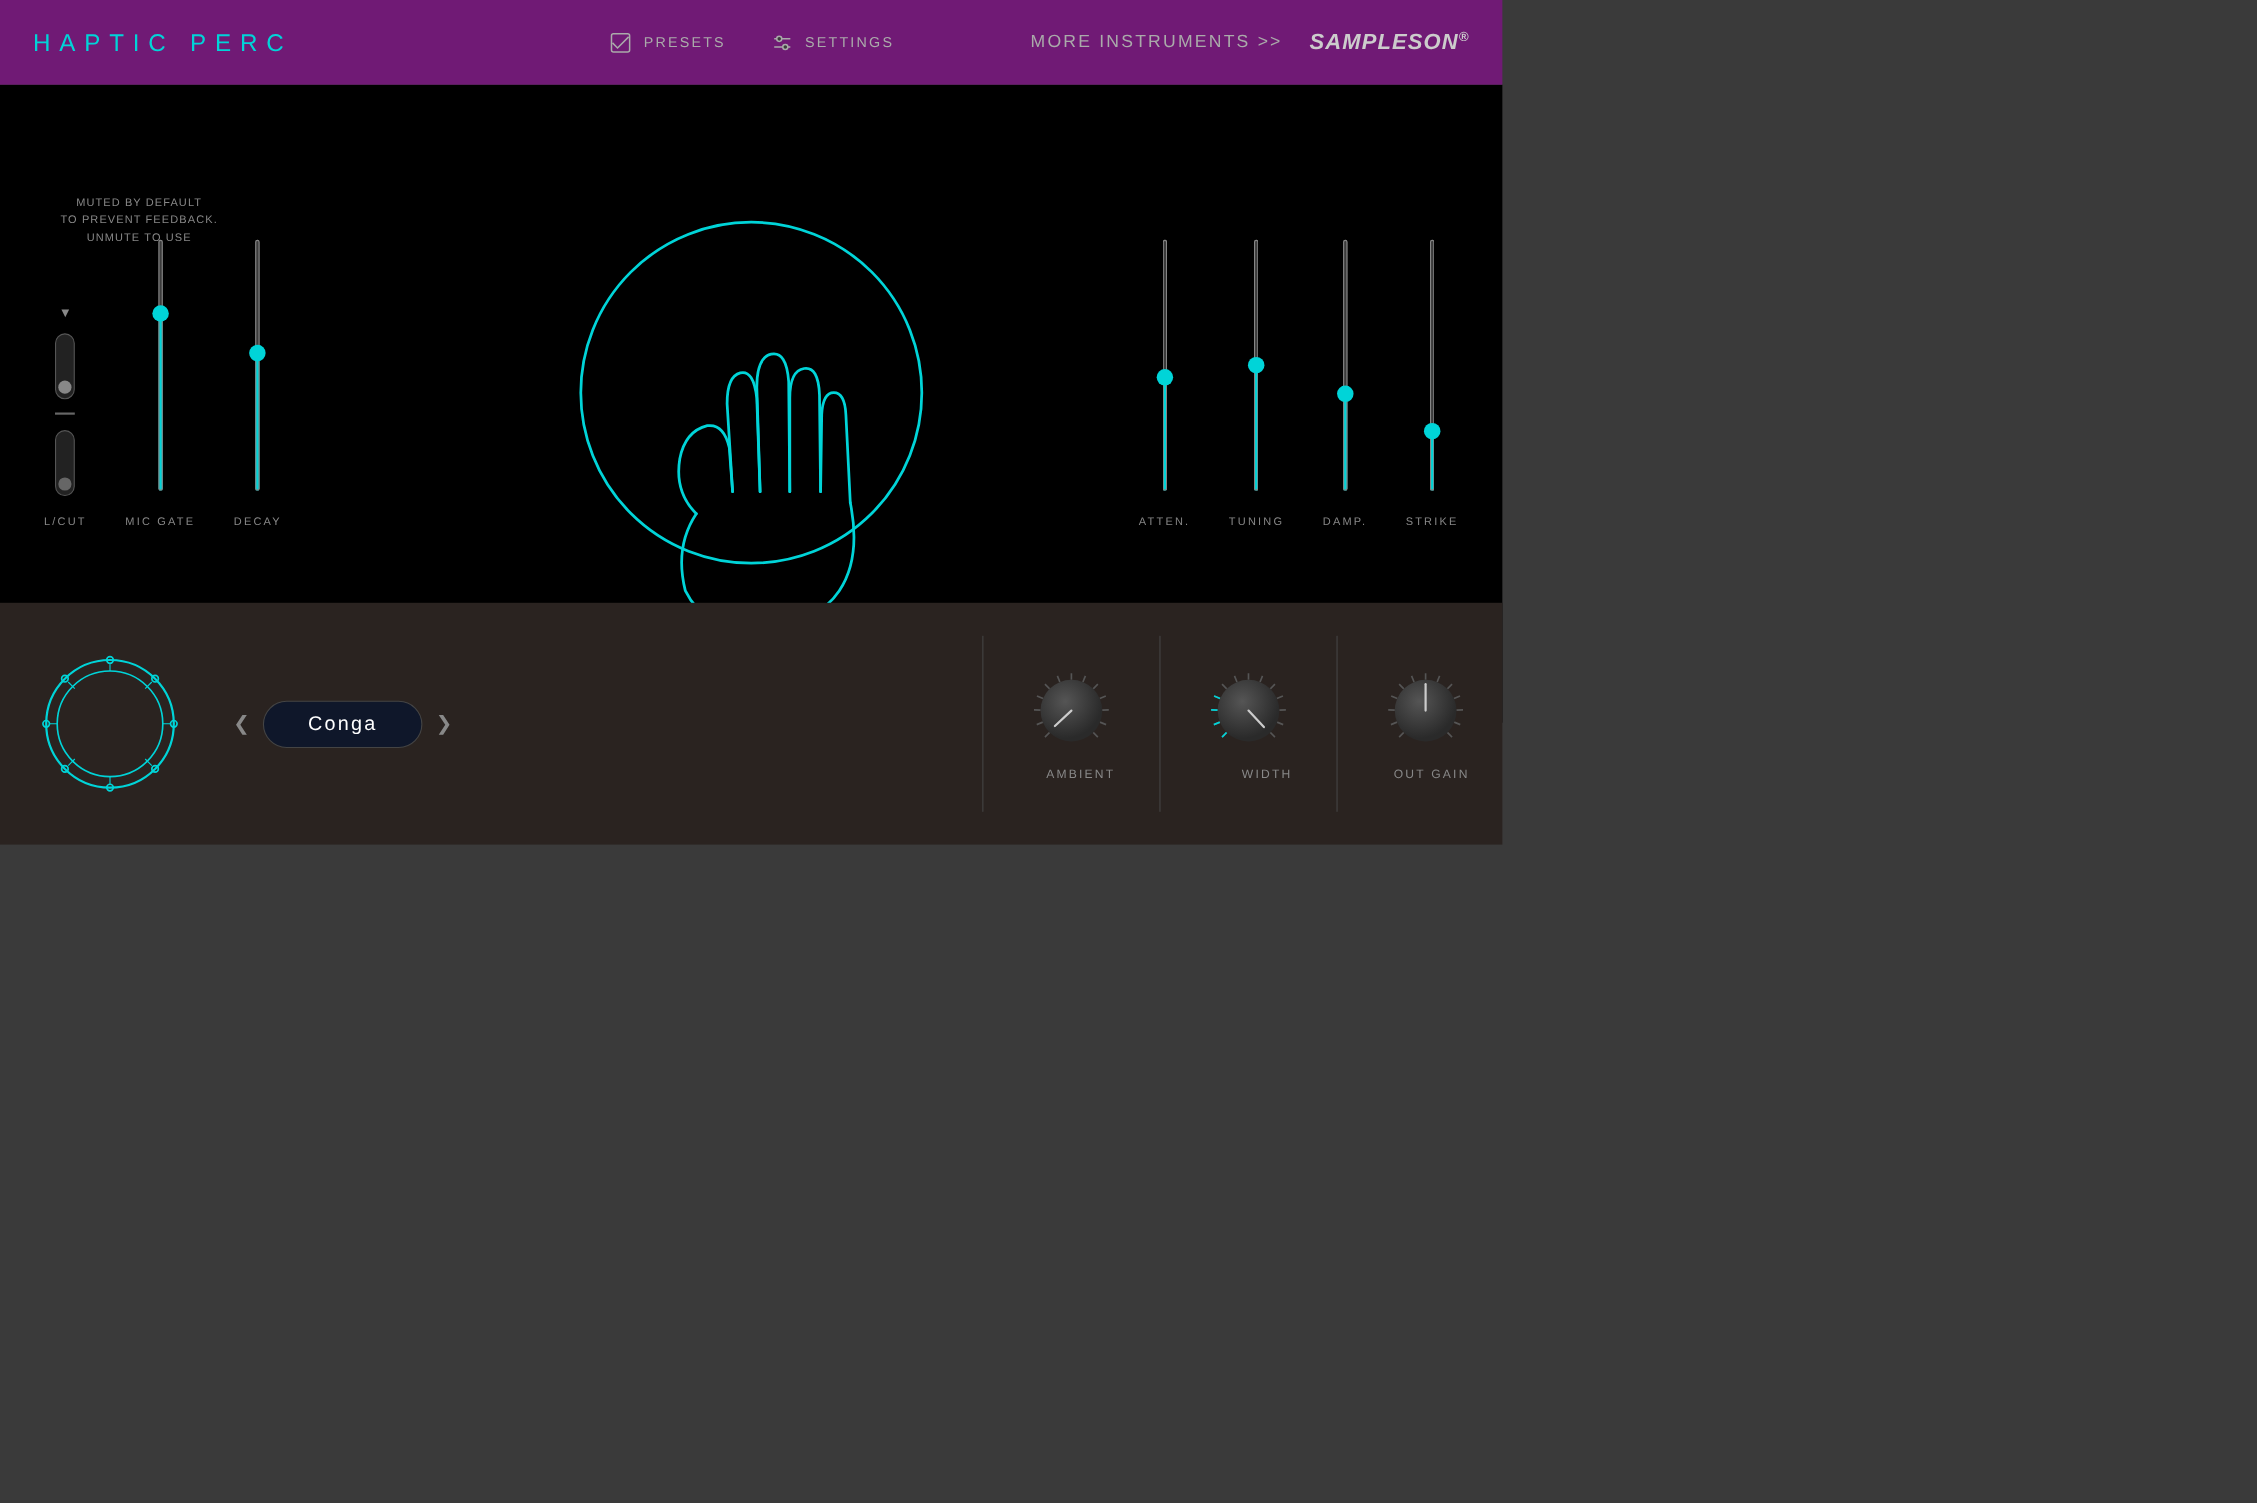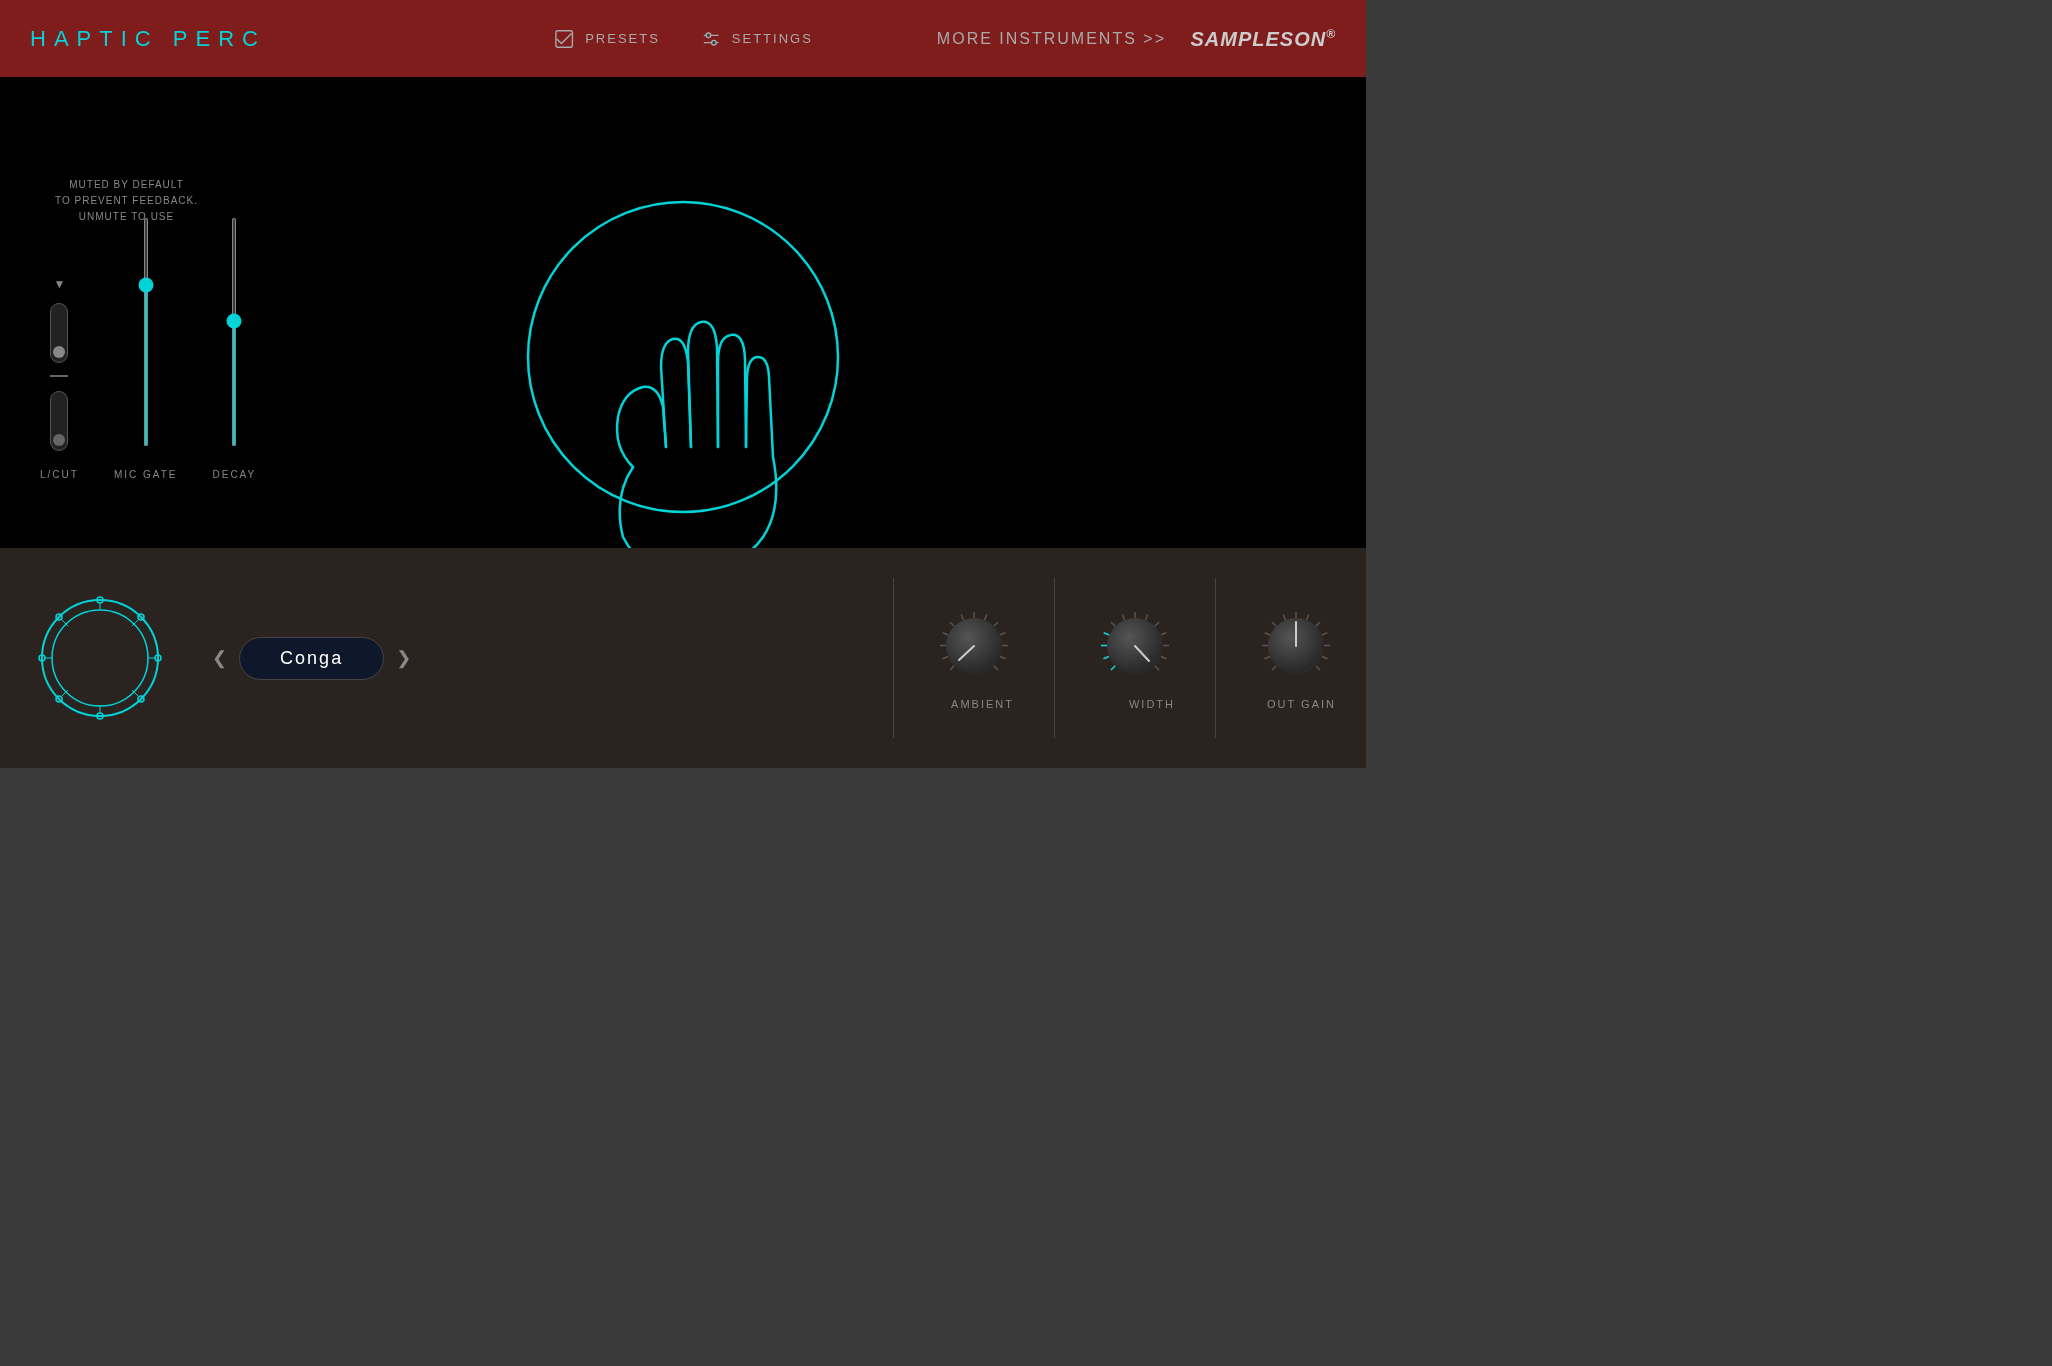--- a/index.html
+++ b/index.html
@@ -10,21 +10,21 @@
       font-family: 'Arial', sans-serif;
       overflow: hidden;
       position: relative;
     }
 
     
     .header {
       position: absolute;
       top: 0; left: 0; right: 0;
       height: 77px;
-      background: #7f1d1d;
+      background: #701a75;
       display: flex;
       align-items: center;
       padding: 0 30px;
       z-index: 10;
     }
     .app-title {
       color: #00d4d8;
       font-size: 22px;
       letter-spacing: 8px;
       font-weight: 300;
@@ -373,20 +373,42 @@
 
         <path d="M188 290 L185 195 Q185 168 198 165 Q212 162 214 190 L215 290"></path>
 
         <path d="M215 290 L215 205 Q215 180 228 178 Q241 176 242 202 L243 290"></path>
 
         <path d="M243 290 L244 220 Q245 200 255 200 Q265 200 266 220 L270 300"></path>
       </g>
     </svg>
   </div>
 
+  <div class="sliders-right">
+
+    <div class="slider-wrap">
+      <input type="range" min="0" max="100" value="45" style="writing-mode: vertical-lr; direction: rtl; appearance: slider-vertical; width: 4px; height: 230px; background: rgb(85, 85, 85); border-radius: 2px; outline: none; cursor: pointer; accent-color: rgb(0, 212, 216);">
+      <div class="slider-label">ATTEN.</div>
+    </div>
+
+    <div class="slider-wrap">
+      <input type="range" min="0" max="100" value="50" style="writing-mode: vertical-lr; direction: rtl; appearance: slider-vertical; width: 4px; height: 230px; background: rgb(85, 85, 85); border-radius: 2px; outline: none; cursor: pointer; accent-color: rgb(0, 212, 216);">
+      <div class="slider-label">TUNING</div>
+    </div>
+
+    <div class="slider-wrap">
+      <input type="range" min="0" max="100" value="38" style="writing-mode: vertical-lr; direction: rtl; appearance: slider-vertical; width: 4px; height: 230px; background: rgb(85, 85, 85); border-radius: 2px; outline: none; cursor: pointer; accent-color: rgb(0, 212, 216);">
+      <div class="slider-label">DAMP.</div>
+    </div>
+
+    <div class="slider-wrap">
+      <input type="range" min="0" max="100" value="22" style="writing-mode: vertical-lr; direction: rtl; appearance: slider-vertical; width: 4px; height: 230px; background: rgb(85, 85, 85); border-radius: 2px; outline: none; cursor: pointer; accent-color: rgb(0, 212, 216);">
+      <div class="slider-label">STRIKE</div>
+    </div>
+  </div>
 </div>
 
 <div class="bottom-panel">
 
   <svg class="drum-icon" viewBox="0 0 140 140">
     <circle cx="70" cy="70" r="58" fill="none" stroke="#00d4d8" stroke-width="2"></circle>
     <circle cx="70" cy="70" r="48" fill="none" stroke="#00d4d8" stroke-width="1.5"></circle>
 
     <circle cx="70" cy="12" r="3" fill="none" stroke="#00d4d8" stroke-width="1.5"></circle>
     <circle cx="70" cy="128" r="3" fill="none" stroke="#00d4d8" stroke-width="1.5"></circle>

